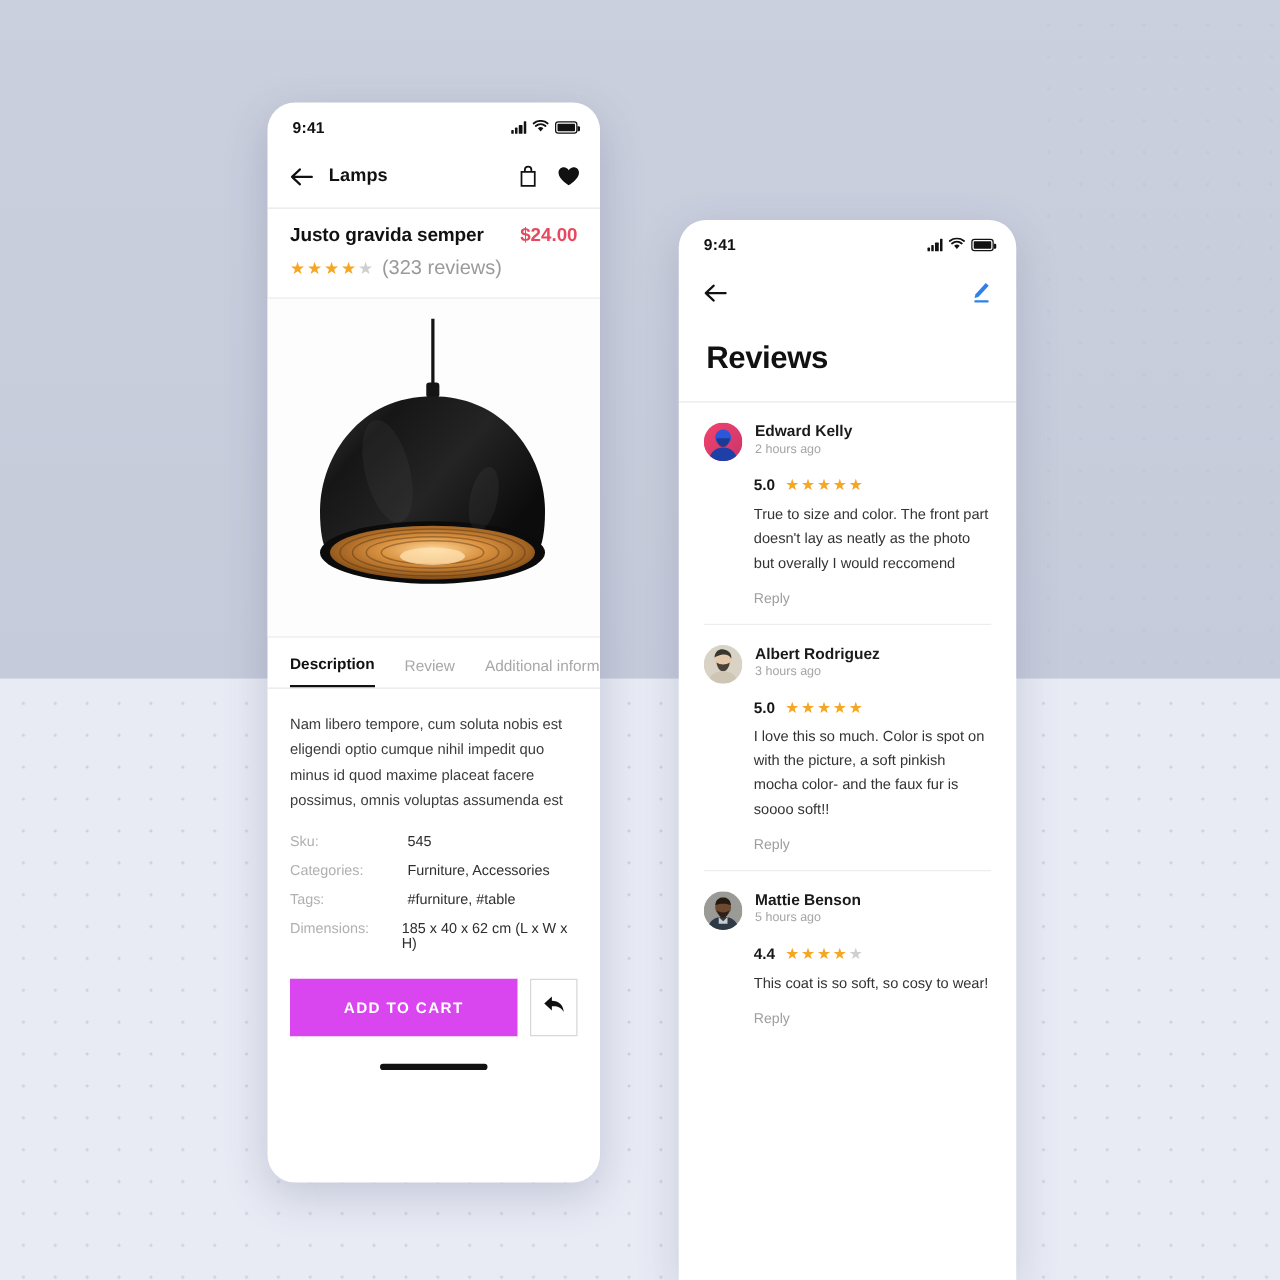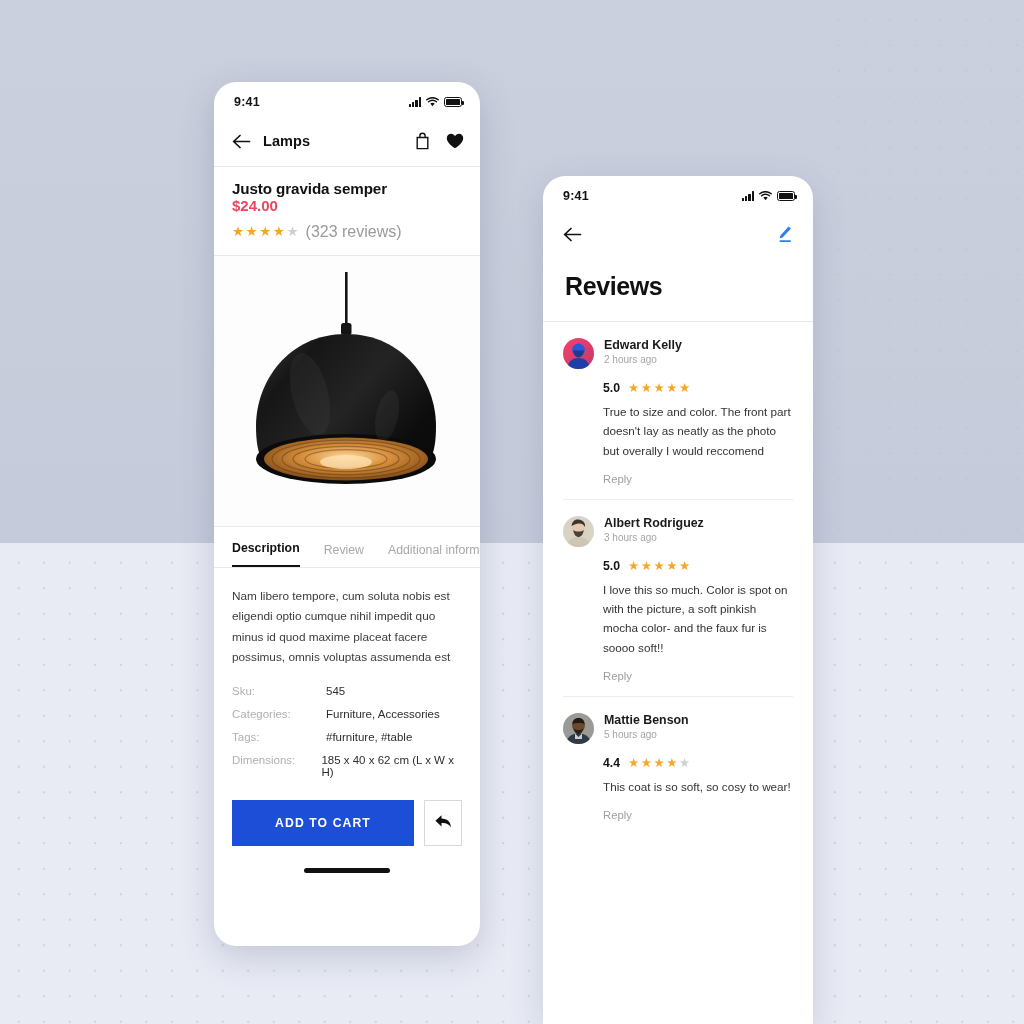--- a/index.html
+++ b/index.html
@@ -82,21 +82,21 @@
     padding: 0 16px 0 18px; gap: 12px;
   }
   .nav-title { font-size: 14.5px; font-weight: 700; color: #111; letter-spacing: .1px; }
   .nav-spacer { flex: 1; }
   .nav-icons { display: flex; align-items: center; gap: 16px; }
   .icon-btn { display: flex; align-items: center; justify-content: center; cursor: pointer; }
   .divider-line { height: 1px; background: #e9e9e9; }
 
   
   .title-block { padding: 13px 18px 14px 18px; }
-  .title-row { display: flex; align-items: flex-start; justify-content: space-between; flex-direction: column; }
+  .title-row { display: flex; align-items: flex-start; justify-content: space-between; }
   .prod-title {
     font-size: 15.2px; font-weight: 700; color: #111; letter-spacing: -.1px;
   }
   .prod-price { font-size: 15px; font-weight: 700; color: #e8485f; }
   .rating-row { display: flex; align-items: center; gap: 7px; margin-top: 9px; }
   .stars { display: flex; gap: 1.5px; }
   .star { font-size: 13.5px; line-height: 1; color: #f5a623; }
   .star.off { color: #cfcfcf; }
   .rev-count { font-size: 16px; color: #9a9a9a; }
 
@@ -120,21 +120,21 @@
     padding: 18px 18px 0 18px; font-size: 11.8px; line-height: 1.72; color: #3c3c3c;
   }
   .specs { padding: 18px 18px 0 18px; }
   .spec-row { display: flex; margin-bottom: 11px; font-size: 11.5px; }
   .spec-key { width: 94px; color: #b0b0b0; }
   .spec-val { color: #2e2e2e; }
 
   
   .cta { display: flex; align-items: stretch; gap: 10px; padding: 11px 18px 0 18px; }
   .add-cart {
-    flex: 1; background: #1d4ed8; color: #fff; border: none;
+    flex: 1; background: #d946ef; color: #fff; border: none;
     font-family: inherit; font-size: 12.2px; font-weight: 700; letter-spacing: 1.1px;
     height: 46px; cursor: pointer;
   }
   .share-btn {
     width: 38px; height: 46px; border: 1.3px solid #d8d8d8; background: #fff;
     display: flex; align-items: center; justify-content: center; cursor: pointer;
   }
   .home-indicator {
     width: 86px; height: 4.5px; background: #111; border-radius: 3px;
     margin: 22px auto 0 auto;

